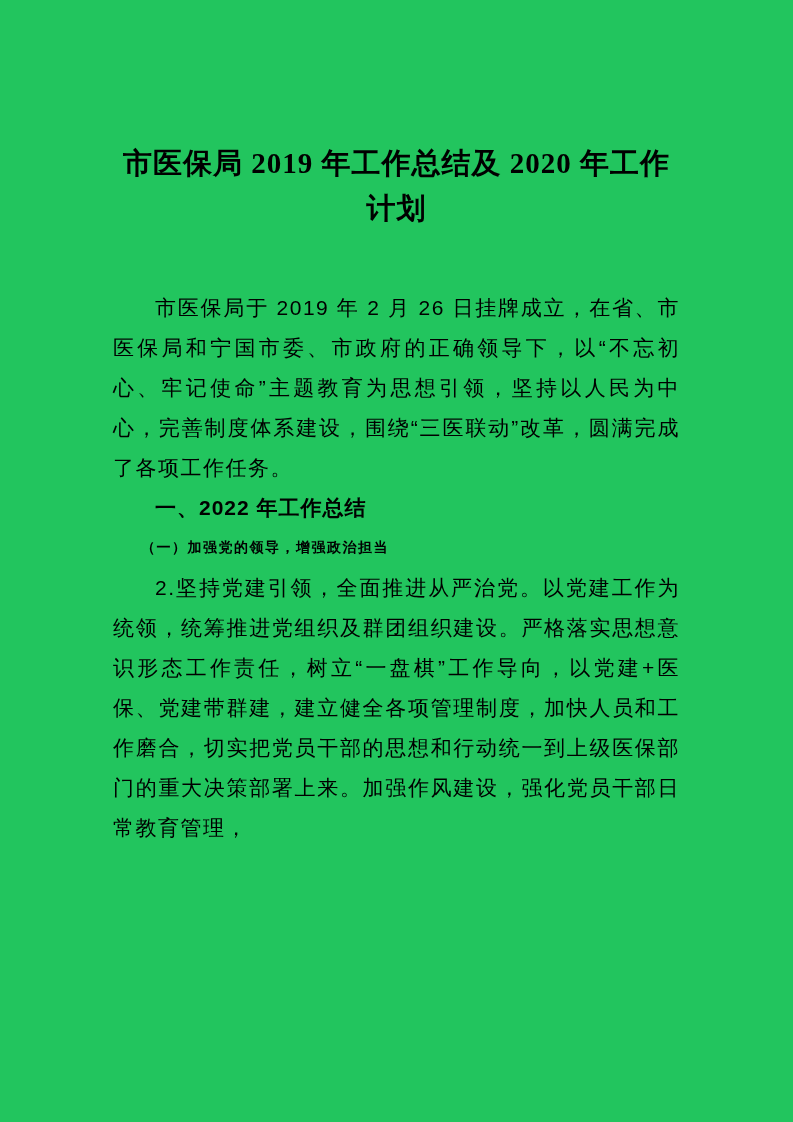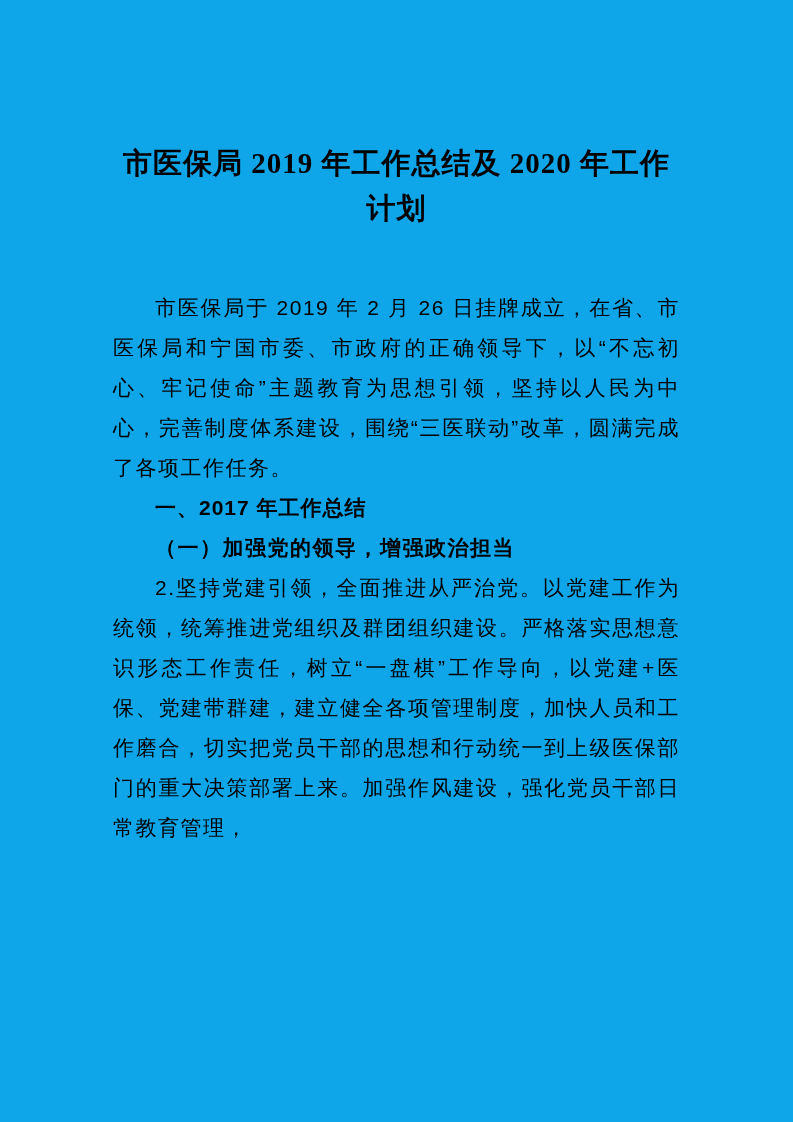--- a/index.html
+++ b/index.html
@@ -5,21 +5,21 @@
   html, body {
     margin: 0;
     padding: 0;
     background: #ffffff;
   }
   .page {
     position: relative;
     width: 793px;
     height: 1122px;
     margin: 0 auto;
-    background: #0ea5e9;
+    background: #22c55e;
     color: #000000;
     box-sizing: border-box;
     padding: 141px 113px 0 113px;
     overflow: hidden;
     font-family: "Liberation Serif", serif;
   }
   .doc-title {
     margin: 0;
     font-family: "Liberation Serif", serif;
     font-weight: bold;
@@ -57,36 +57,36 @@
     font-weight: bold;
     font-size: 21px;
     line-height: 40px;
     letter-spacing: 1px;
     text-indent: 2em;
   }
   .sub-heading {
     margin: 0;
     font-family: "Liberation Serif", serif;
     font-weight: bold;
-    font-size: 21px;
+    font-size: 14px;
     line-height: 40px;
     letter-spacing: 1.5px;
     text-indent: 2em;
   }
 </style>
 </head>
 <body>
 
 <div class="page">
 
   <h1 class="doc-title">市医保局 2019 年工作总结及 2020 年工作计划</h1>
 
 
   <p class="body-para intro-para">市医保局于 2019 年 2 月 26 日挂牌成立，在省、市医保局和宁国市委、市政府的正确领导下，以“不忘初心、牢记使命”主题教育为思想引领，坚持以人民为中心，完善制度体系建设，围绕“三医联动”改革，圆满完成了各项工作任务。</p>
 
-  <h2 class="sec-heading">一、2017 年工作总结</h2>
+  <h2 class="sec-heading">一、2022 年工作总结</h2>
 
   <h3 class="sub-heading">（一）加强党的领导，增强政治担当</h3>
 
 
   <p class="body-para">2.坚持党建引领，全面推进从严治党。以党建工作为统领，统筹推进党组织及群团组织建设。严格落实思想意识形态工作责任，树立“一盘棋”工作导向，以党建+医保、党建带群建，建立健全各项管理制度，加快人员和工作磨合，切实把党员干部的思想和行动统一到上级医保部门的重大决策部署上来。加强作风建设，强化党员干部日常教育管理，</p>
 
 </div>
 
 </body></html>

